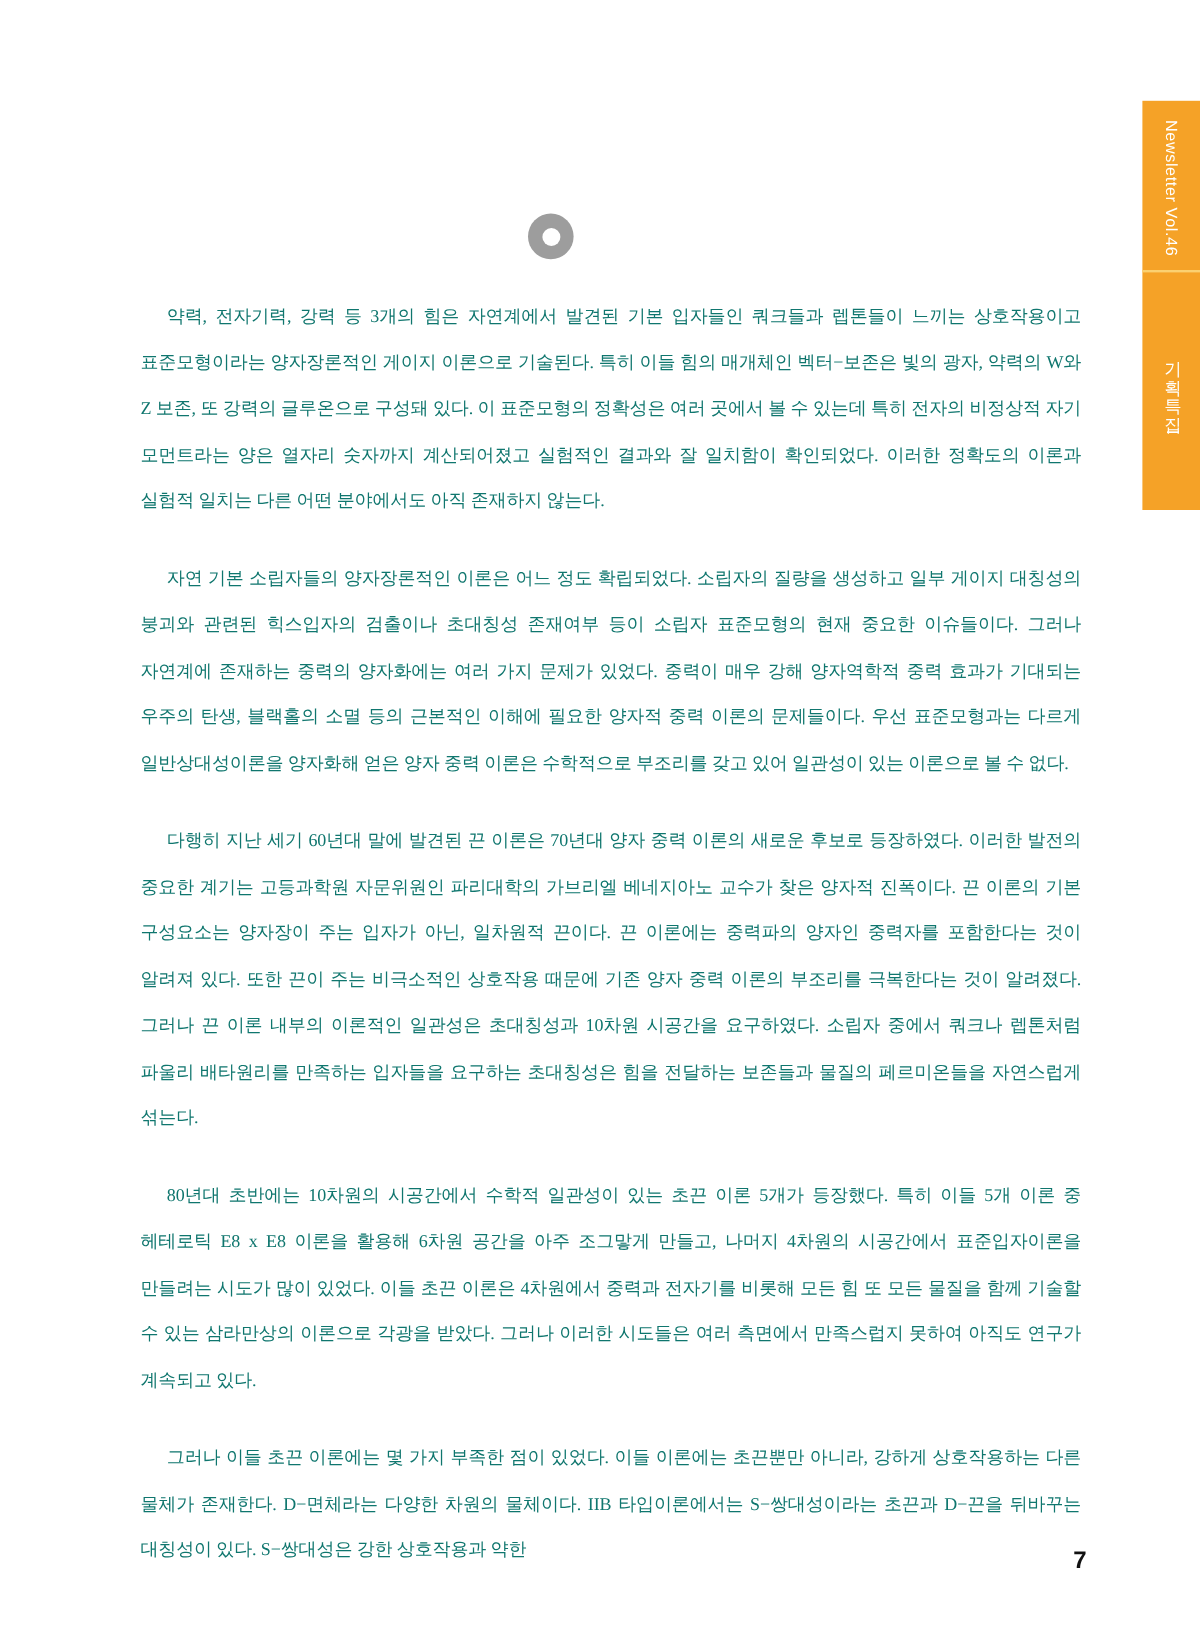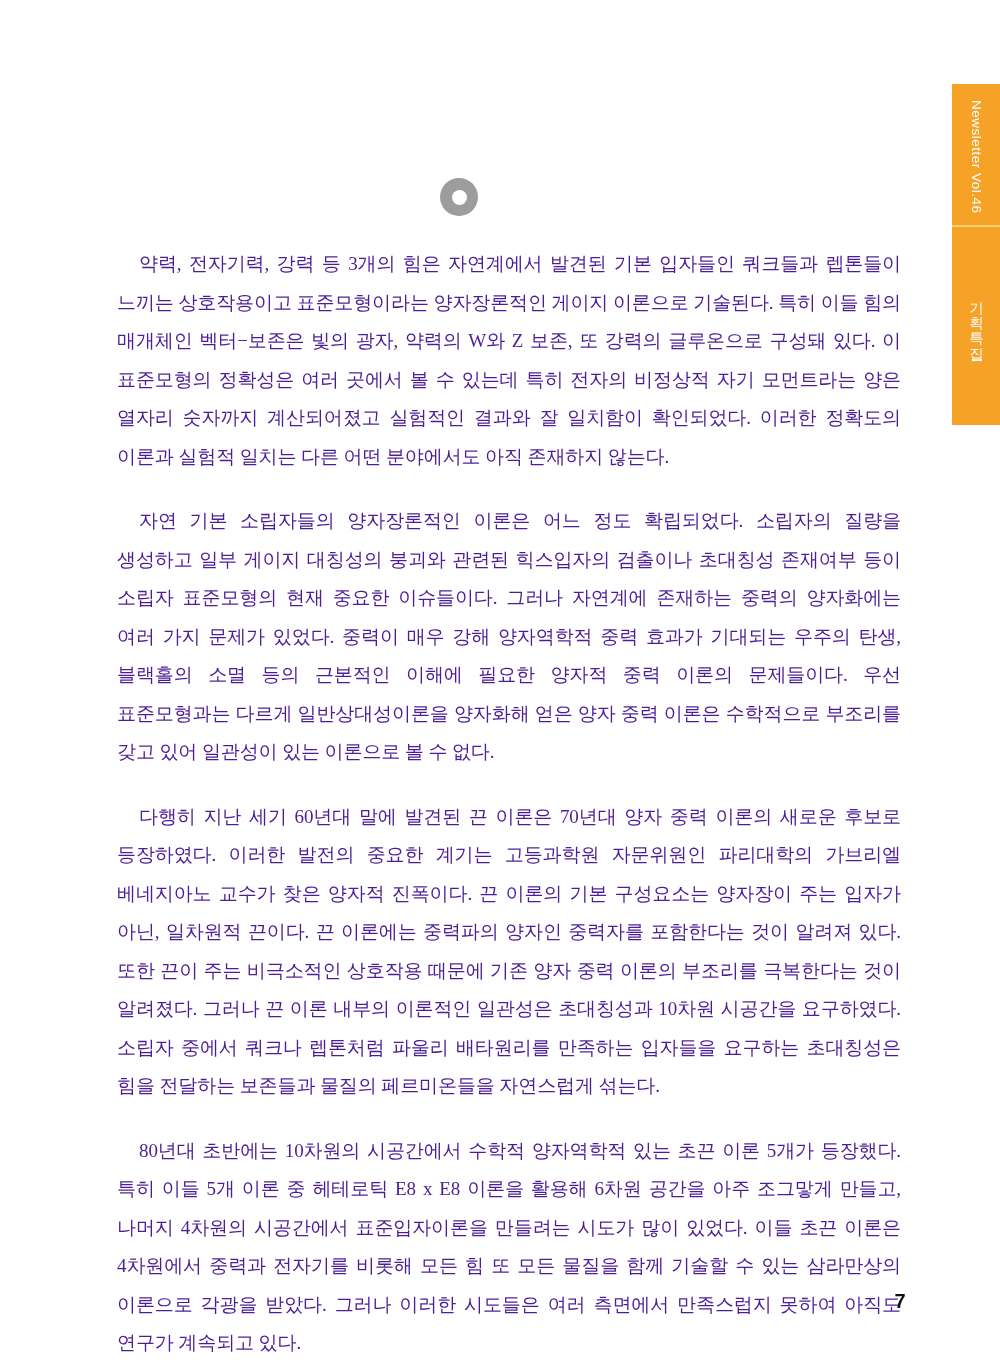--- a/index.html
+++ b/index.html
@@ -89,23 +89,23 @@
 
   
   .content {
     position: absolute;
     left: 117px;
     top: 245px;
     width: 784px;
   }
   .para {
     margin: 0 0 26px 0;
-    font-size: 19px;
+    font-size: 15px;
     line-height: 38.5px;
-    color: #4c1d95;
+    color: #0f766e;
     text-align: justify;
     text-justify: inter-character;
     text-indent: 22px;
     word-break: keep-all;
     letter-spacing: -0.1px;
   }
   .para:last-child {
     margin-bottom: 0;
   }
 
@@ -140,19 +140,19 @@
   <div class="ornament">
     <div class="ring">
       <div class="hole"></div>
     </div>
   </div>
 
   <div class="content">
     <p class="para">약력, 전자기력, 강력 등 3개의 힘은 자연계에서 발견된 기본 입자들인 쿼크들과 렙톤들이 느끼는 상호작용이고 표준모형이라는 양자장론적인 게이지 이론으로 기술된다. 특히 이들 힘의 매개체인 벡터−보존은 빛의 광자, 약력의 W와 Z 보존, 또 강력의 글루온으로 구성돼 있다. 이 표준모형의 정확성은 여러 곳에서 볼 수 있는데 특히 전자의 비정상적 자기 모먼트라는 양은 열자리 숫자까지 계산되어졌고 실험적인 결과와 잘 일치함이 확인되었다. 이러한 정확도의 이론과 실험적 일치는 다른 어떤 분야에서도 아직 존재하지 않는다.</p>
     <p class="para">자연 기본 소립자들의 양자장론적인 이론은 어느 정도 확립되었다. 소립자의 질량을 생성하고 일부 게이지 대칭성의 붕괴와 관련된 힉스입자의 검출이나 초대칭성 존재여부 등이 소립자 표준모형의 현재 중요한 이슈들이다. 그러나 자연계에 존재하는 중력의 양자화에는 여러 가지 문제가 있었다. 중력이 매우 강해 양자역학적 중력 효과가 기대되는 우주의 탄생, 블랙홀의 소멸 등의 근본적인 이해에 필요한 양자적 중력 이론의 문제들이다. 우선 표준모형과는 다르게 일반상대성이론을 양자화해 얻은 양자 중력 이론은 수학적으로 부조리를 갖고 있어 일관성이 있는 이론으로 볼 수 없다.</p>
     <p class="para">다행히 지난 세기 60년대 말에 발견된 끈 이론은 70년대 양자 중력 이론의 새로운 후보로 등장하였다. 이러한 발전의 중요한 계기는 고등과학원 자문위원인 파리대학의 가브리엘 베네지아노 교수가 찾은 양자적 진폭이다. 끈 이론의 기본 구성요소는 양자장이 주는 입자가 아닌, 일차원적 끈이다. 끈 이론에는 중력파의 양자인 중력자를 포함한다는 것이 알려져 있다. 또한 끈이 주는 비극소적인 상호작용 때문에 기존 양자 중력 이론의 부조리를 극복한다는 것이 알려졌다. 그러나 끈 이론 내부의 이론적인 일관성은 초대칭성과 10차원 시공간을 요구하였다. 소립자 중에서 쿼크나 렙톤처럼 파울리 배타원리를 만족하는 입자들을 요구하는 초대칭성은 힘을 전달하는 보존들과 물질의 페르미온들을 자연스럽게 섞는다.</p>
-    <p class="para">80년대 초반에는 10차원의 시공간에서 수학적 양자역학적 있는 초끈 이론 5개가 등장했다. 특히 이들 5개 이론 중 헤테로틱 E8 x E8 이론을 활용해 6차원 공간을 아주 조그맣게 만들고, 나머지 4차원의 시공간에서 표준입자이론을 만들려는 시도가 많이 있었다. 이들 초끈 이론은 4차원에서 중력과 전자기를 비롯해 모든 힘 또 모든 물질을 함께 기술할 수 있는 삼라만상의 이론으로 각광을 받았다. 그러나 이러한 시도들은 여러 측면에서 만족스럽지 못하여 아직도 연구가 계속되고 있다.</p>
+    <p class="para">80년대 초반에는 10차원의 시공간에서 수학적 일관성이 있는 초끈 이론 5개가 등장했다. 특히 이들 5개 이론 중 헤테로틱 E8 x E8 이론을 활용해 6차원 공간을 아주 조그맣게 만들고, 나머지 4차원의 시공간에서 표준입자이론을 만들려는 시도가 많이 있었다. 이들 초끈 이론은 4차원에서 중력과 전자기를 비롯해 모든 힘 또 모든 물질을 함께 기술할 수 있는 삼라만상의 이론으로 각광을 받았다. 그러나 이러한 시도들은 여러 측면에서 만족스럽지 못하여 아직도 연구가 계속되고 있다.</p>
     <p class="para">그러나 이들 초끈 이론에는 몇 가지 부족한 점이 있었다. 이들 이론에는 초끈뿐만 아니라, 강하게 상호작용하는 다른 물체가 존재한다. D−면체라는 다양한 차원의 물체이다. IIB 타입이론에서는 S−쌍대성이라는 초끈과 D−끈을 뒤바꾸는 대칭성이 있다. S−쌍대성은 강한 상호작용과 약한</p>
   </div>
 
   <div class="page-number">7</div>
 
 </div>
 
 </body></html>

